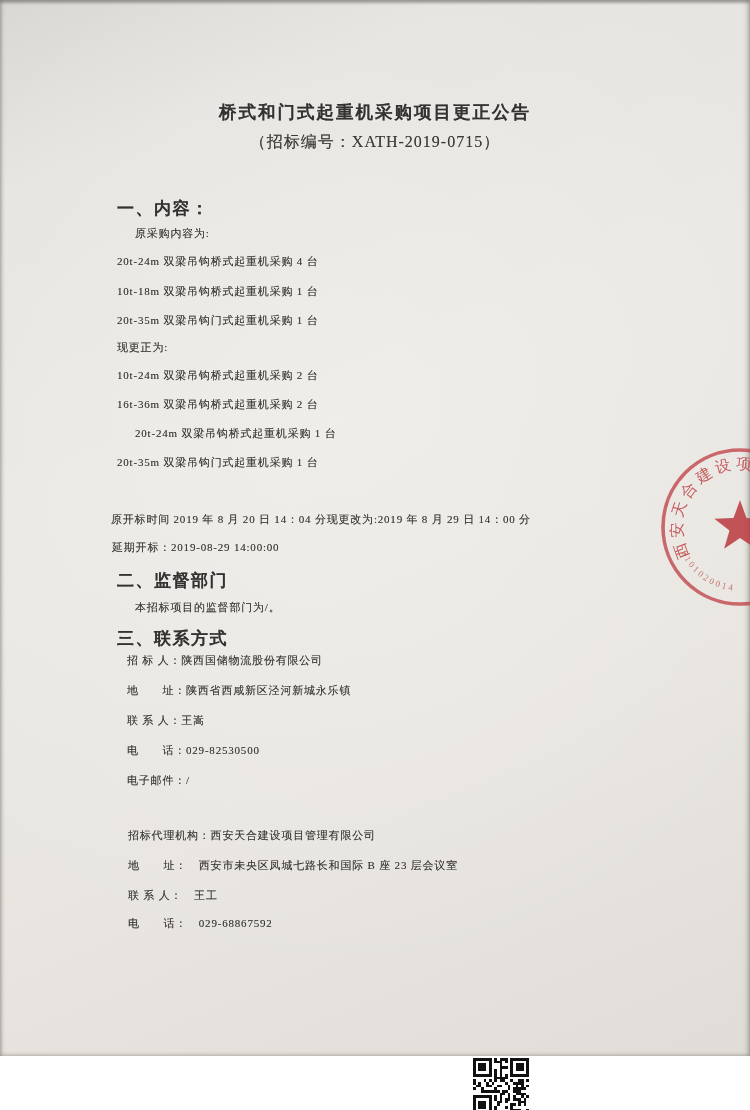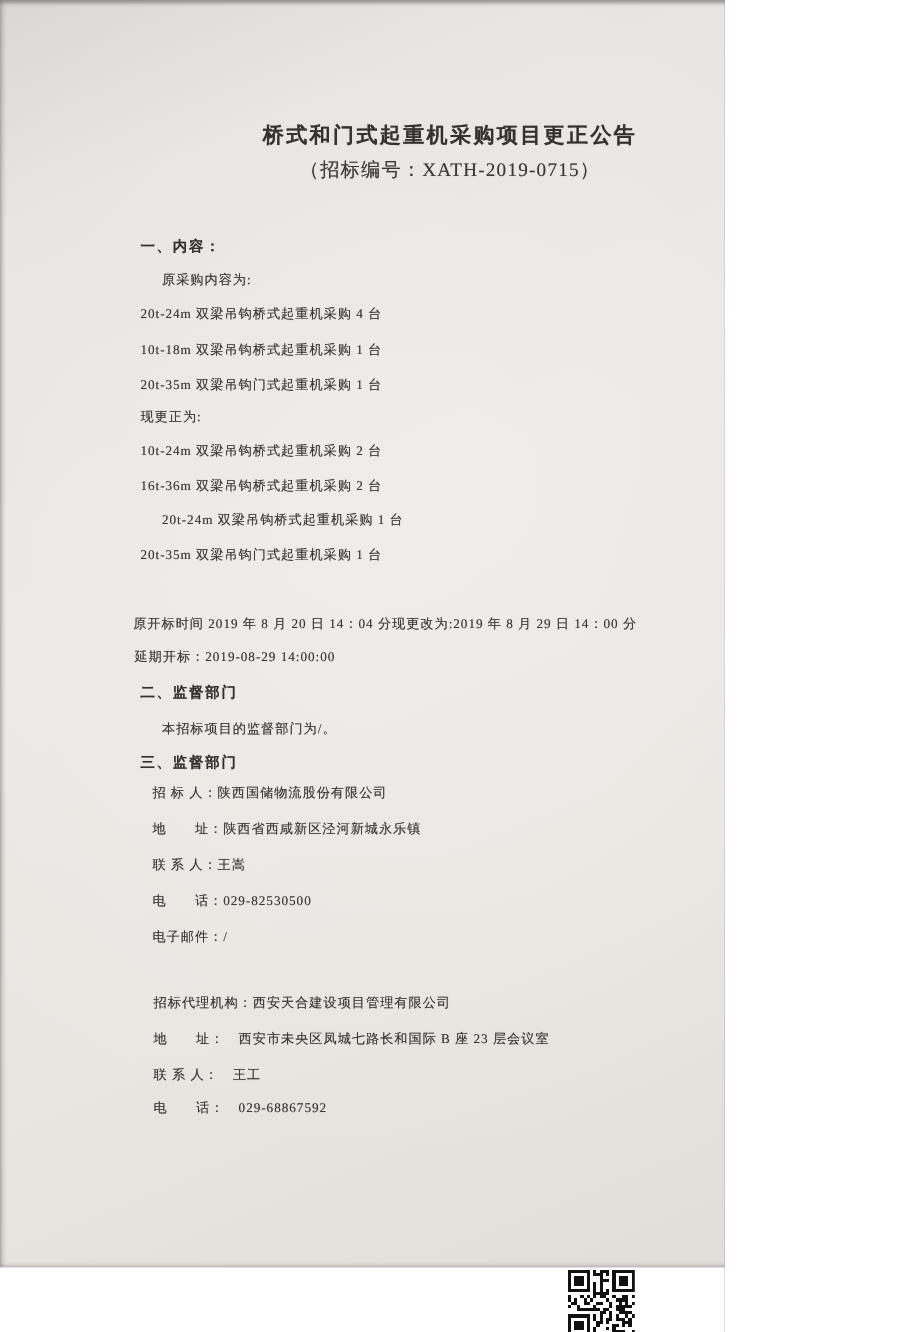--- a/index.html
+++ b/index.html
@@ -1,34 +1,34 @@
 <!DOCTYPE html>
 <html><head>
 <meta charset="utf-8">
 <style>
   html,body{margin:0;padding:0;background:#ffffff;}
-  #canvas{position:relative;width:604px;height:1110px;overflow:hidden;background:#6d28d9;
+  #canvas{position:relative;width:750px;height:1110px;overflow:hidden;background:#b91c1c;
           font-family:"Liberation Serif","DejaVu Serif",serif;}
   
   #photo{position:absolute;left:0;top:0;width:750px;height:1056px;overflow:hidden;
          background:
            radial-gradient(120% 90% at 45% 40%, rgba(255,255,255,0.25), rgba(0,0,0,0) 60%),
            linear-gradient(158deg,#d9d7d3 0%,#e6e4e0 14%,#eae8e4 40%,#e9e6e1 68%,#e0ddd8 100%);}
   #photo::before{content:"";position:absolute;inset:0;pointer-events:none;
          box-shadow:inset 0 3px 3px rgba(80,78,74,.40),
                     inset 3px 0 3px rgba(110,106,100,.22),
                     inset -3px 0 4px rgba(95,92,86,.30),
                     inset 0 -2px 3px rgba(150,146,140,.18);}
   .t{position:absolute;color:#3c3a37;font-size:11px;letter-spacing:0.8px;white-space:pre;
      text-shadow:0 0 .6px rgba(70,68,64,.55);}
   .center{left:0;width:750px;text-align:center;}
   .bold{font-weight:bold;color:#343230;}
   .title{font-size:17.5px;letter-spacing:2px;}
   .sub{font-size:16px;letter-spacing:1px;}
-  .h{font-size:12px;letter-spacing:1.5px;}
+  .h{font-size:17px;letter-spacing:1.5px;}
   .row span{white-space:pre;}
   #seal{position:absolute;left:650px;top:437px;pointer-events:none;}
   #bottomstrip{position:absolute;left:0;top:1056px;width:750px;height:54px;background:#ffffff;}
   #qr{position:absolute;left:473px;top:1058px;}
 </style>
 </head>
 <body>
 
 <div id="canvas">
   <div id="photo">
@@ -46,21 +46,21 @@
     <div class="t" style="top:397px;left:117px">16t-36m 双梁吊钩桥式起重机采购 2 台</div>
     <div class="t" style="top:426px;left:135px">20t-24m 双梁吊钩桥式起重机采购 1 台</div>
     <div class="t" style="top:455px;left:117px">20t-35m 双梁吊钩门式起重机采购 1 台</div>
 
     <div class="t" style="top:512px;left:111px">原开标时间 2019 年 8 月 20 日 14：04 分现更改为:2019 年 8 月 29 日 14：00 分</div>
     <div class="t" style="top:540px;left:112px">延期开标：2019-08-29 14:00:00</div>
 
     <div class="t bold h" style="top:569px;left:117px">二、监督部门</div>
     <div class="t" style="top:600px;left:135px">本招标项目的监督部门为/。</div>
 
-    <div class="t bold h" style="top:627px;left:117px">三、监督部门</div>
+    <div class="t bold h" style="top:627px;left:117px">三、联系方式</div>
 
     <div class="t row" style="top:653px;left:127px"><span>招 标 人：</span><span>陕西国储物流股份有限公司</span></div>
     <div class="t row" style="top:683px;left:127px"><span>地　　址：</span><span>陕西省西咸新区泾河新城永乐镇</span></div>
     <div class="t row" style="top:713px;left:127px"><span>联 系 人：</span><span>王嵩</span></div>
     <div class="t row" style="top:743px;left:127px"><span>电　　话：</span><span>029-82530500</span></div>
     <div class="t row" style="top:773px;left:127px"><span>电子邮件：</span><span>/</span></div>
 
     <div class="t row" style="top:828px;left:128px"><span>招标代理机构：</span><span>西安天合建设项目管理有限公司</span></div>
     <div class="t row" style="top:858px;left:128px"><span>地　　址：　</span><span>西安市未央区凤城七路长和国际 B 座 23 层会议室</span></div>
     <div class="t row" style="top:888px;left:128px"><span>联 系 人：　</span><span>王工</span></div>

